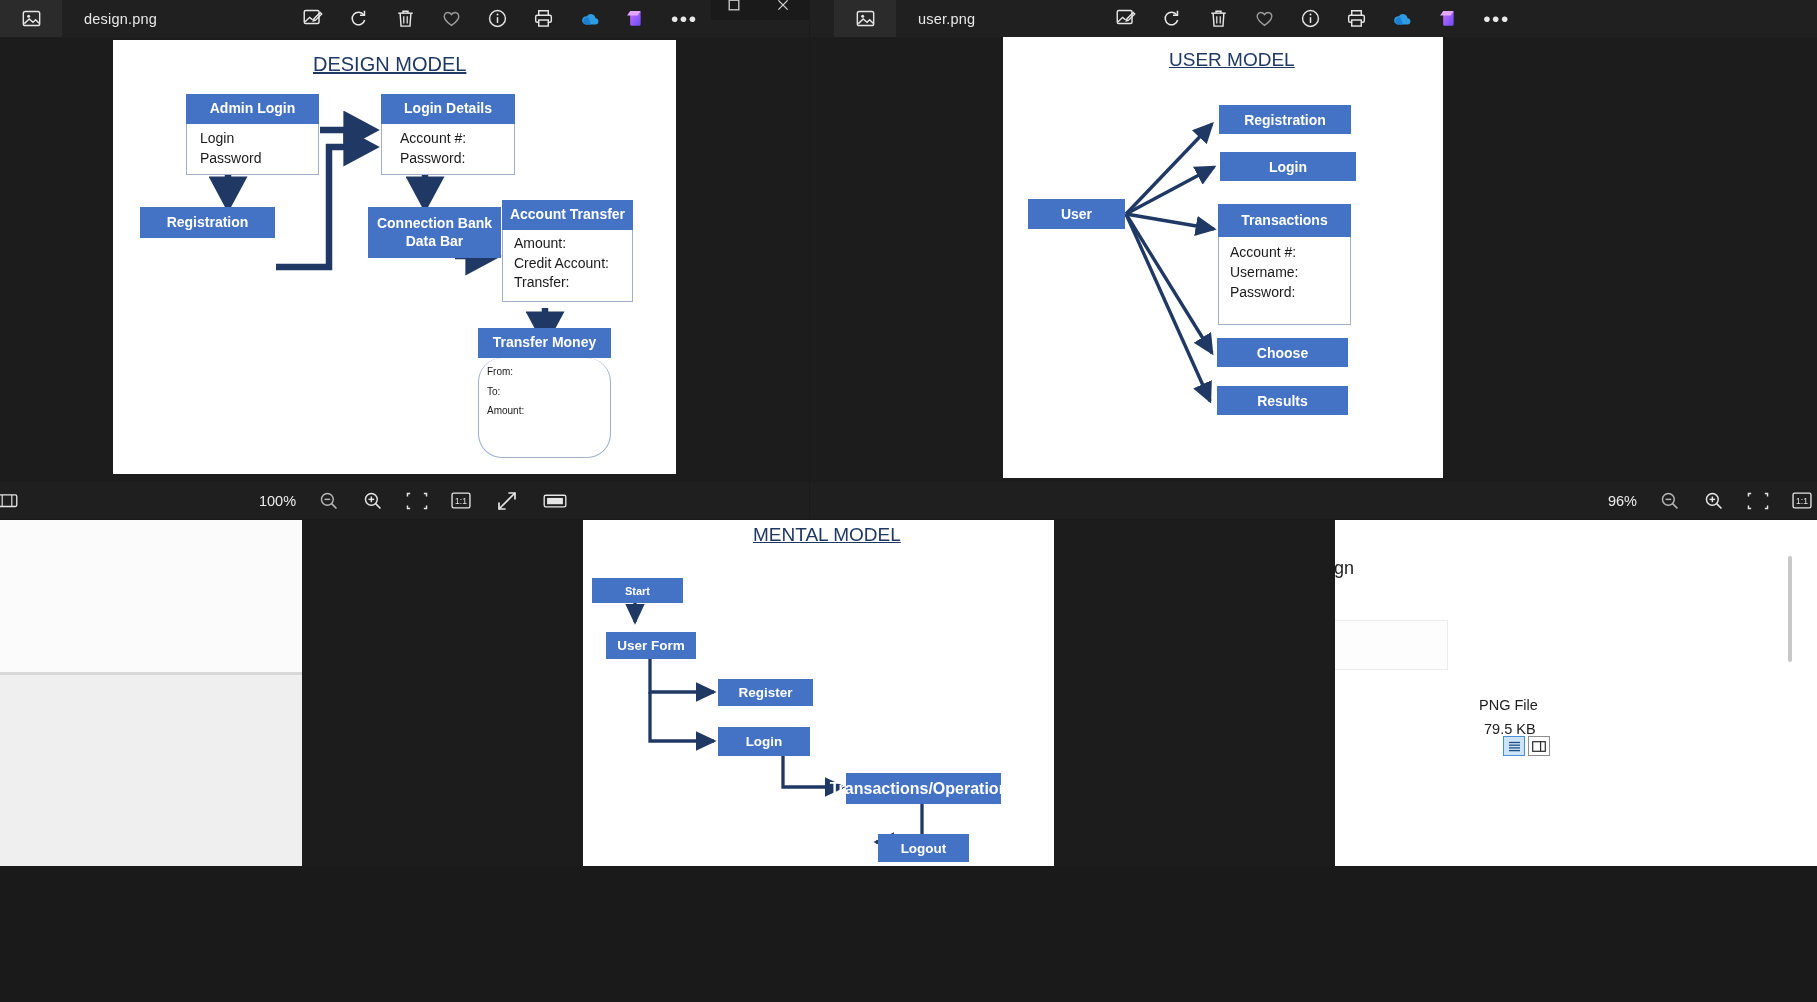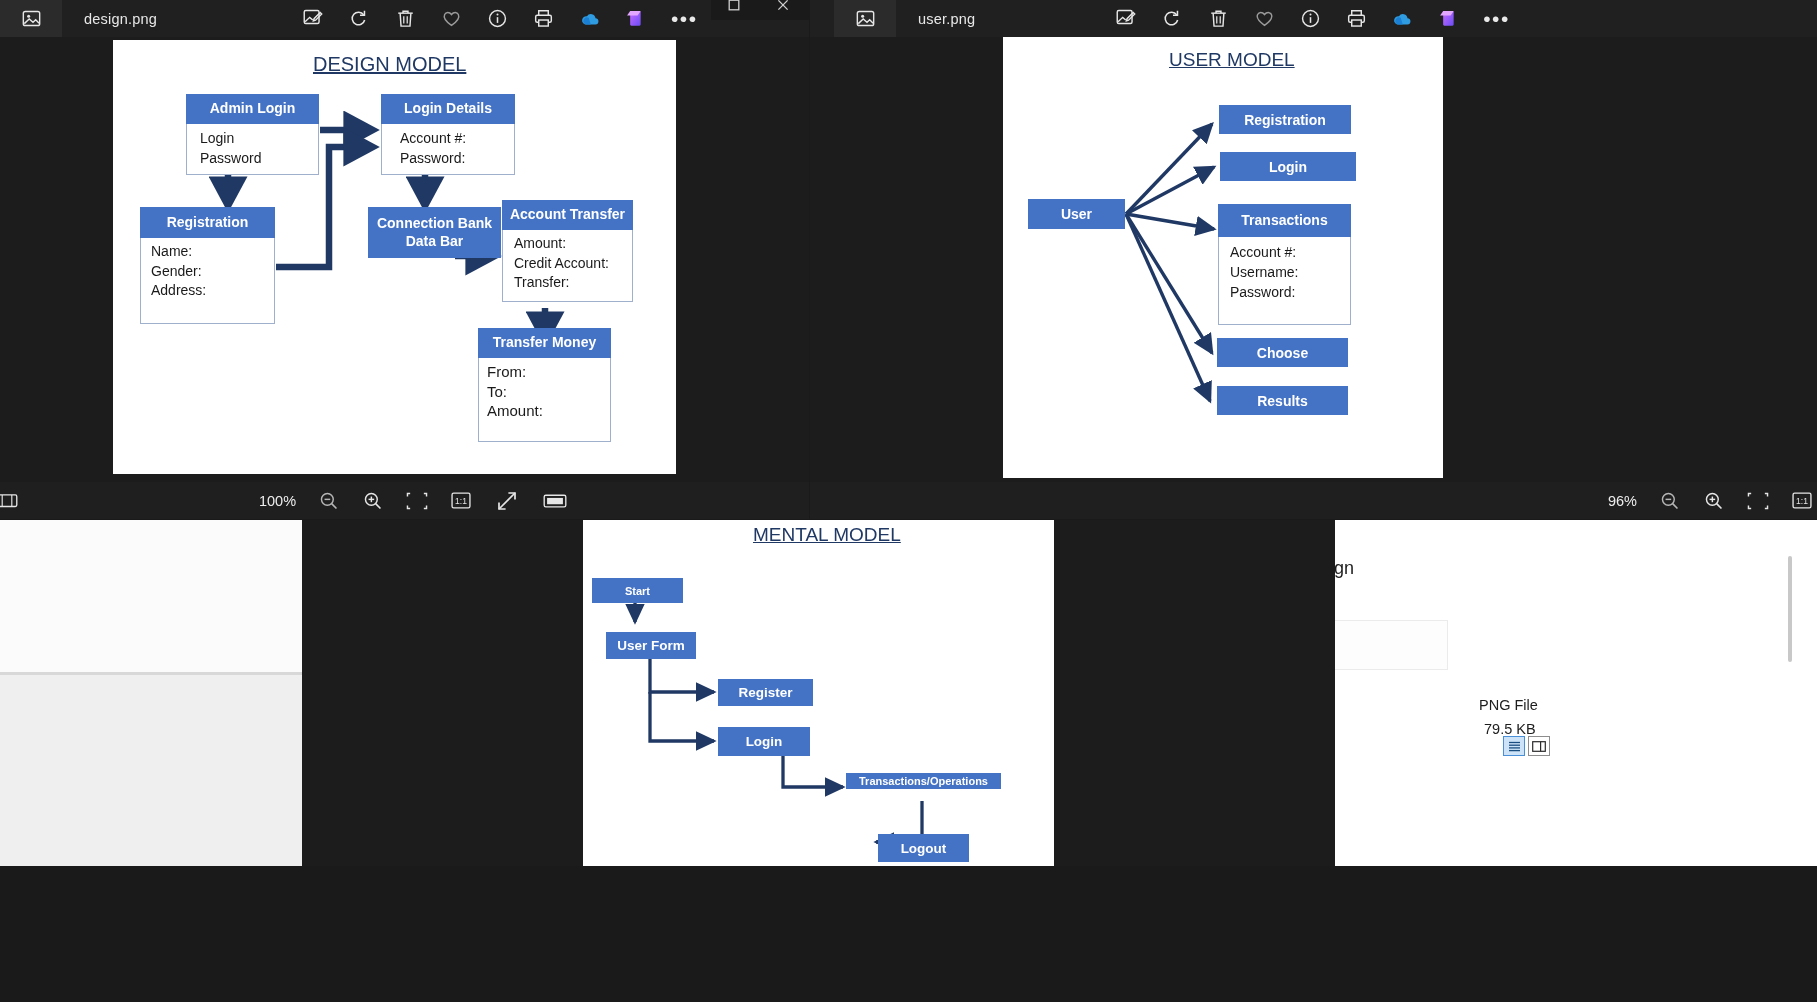--- a/index.html
+++ b/index.html
@@ -95,21 +95,21 @@
       <path d="M348,172 L348,221 L412,221"></path>
       <path d="M481,234 L481,267 L541,267"></path>
       <path d="M620,281 L620,322 L574,322"></path>
     </g>
   </svg>
 
   <div class="plain" style="left:290px;top:58px;width:91px;height:25px;font-size:11px;">Start</div>
   <div class="plain" style="left:304px;top:112px;width:90px;height:27px;font-size:13.5px;">User Form</div>
   <div class="plain" style="left:416px;top:159px;width:95px;height:27px;font-size:13.5px;">Register</div>
   <div class="plain" style="left:416px;top:207px;width:92px;height:29px;font-size:13.5px;">Login</div>
-  <div class="plain" style="left:544px;top:253px;width:155px;height:16px;font-size:11px;">Transactions/Operations</div>
+  <div class="plain" style="left:544px;top:253px;width:155px;height:31px;font-size:16px;">Transactions/Operations</div>
   <div class="plain" style="left:576px;top:314px;width:91px;height:28px;font-size:13.5px;">Logout</div>
 </div>
 
 <div class="viewer" style="left:0;top:0;width:809px;height:519px;">
 
   <div class="toolbar">
     <div class="tb-thumbcell">
       <svg width="19" height="19" viewBox="0 0 20 20">
           <rect x="1.4" y="2.6" width="17.2" height="14.8" rx="2" fill="none" stroke="#e6e6e6" stroke-width="1.5"></rect>
           <circle cx="7" cy="7.6" r="1.6" fill="#e6e6e6"></circle>
@@ -218,46 +218,41 @@
     <div class="node" style="left:381px;top:57px;width:134px;">
       <div class="hd" style="height:30px;font-size:14px;">Login Details</div>
       <div class="bd" style="padding:4px 0 6px 18px;font-size:14px;line-height:20px;">
         <div>Account #:</div>
         <div>Password:</div>
       </div>
     </div>
 
     <div class="node" style="left:140px;top:170px;width:135px;">
       <div class="hd" style="height:31px;font-size:14px;">Registration</div>
-      <div class="bd" style="padding:4px 0 22px 10px;font-size:14px;line-height:19.5px;">
-        <div>Name:</div>
-        <div>Gender:</div>
-        <div>Address:</div>
-      </div>
     </div>
 
     <div class="node" style="left:352px;top:170px;width:133px;margin-left:16px;">
       <div class="hd" style="height:51px;font-size:14px;">
         <span>Connection Bank</span>
         <span>Data Bar</span>
       </div>
     </div>
 
     <div class="node" style="left:502px;top:163px;width:131px;">
       <div class="hd" style="height:30px;font-size:14px;">Account Transfer</div>
       <div class="bd" style="padding:4px 0 8px 11px;font-size:14px;line-height:19.5px;">
         <div>Amount:</div>
         <div>Credit Account:</div>
         <div>Transfer:</div>
       </div>
     </div>
 
     <div class="node" style="left:478px;top:291px;width:133px;">
       <div class="hd" style="height:30px;font-size:14px;">Transfer Money</div>
-      <div class="bd" style="padding:4px 0 20px 8px;font-size:15px;line-height:19.5px;">
+      <div class="bd" style="padding:4px 0 36px 8px;font-size:10px;line-height:19.5px;border-radius:24px;">
         <div>From:</div>
         <div>To:</div>
         <div>Amount:</div>
       </div>
     </div>
   </div>
 
   <div class="statusbar" style="top:482px;">
     <span class="ic" style="margin-left:-4px;">
       <svg width="22" height="16" viewBox="0 0 24 18">

